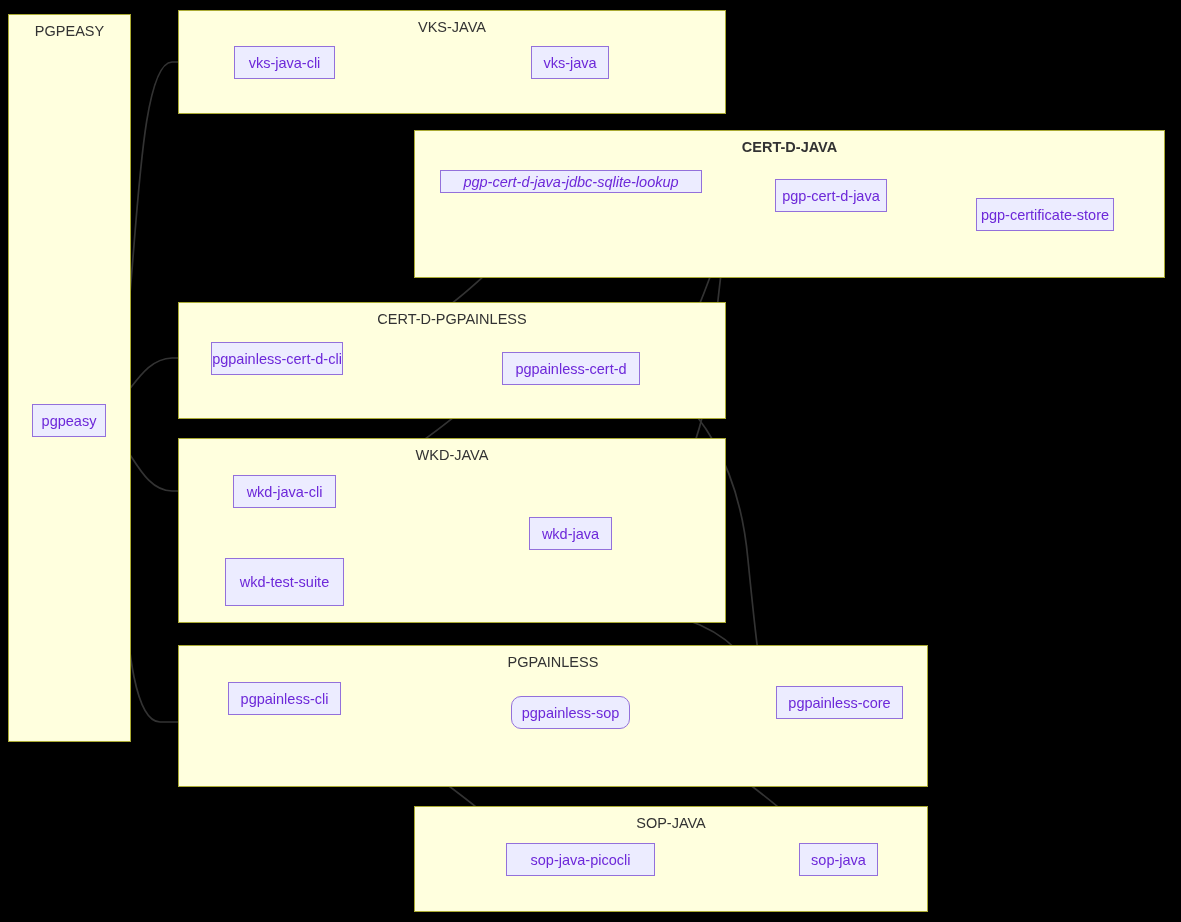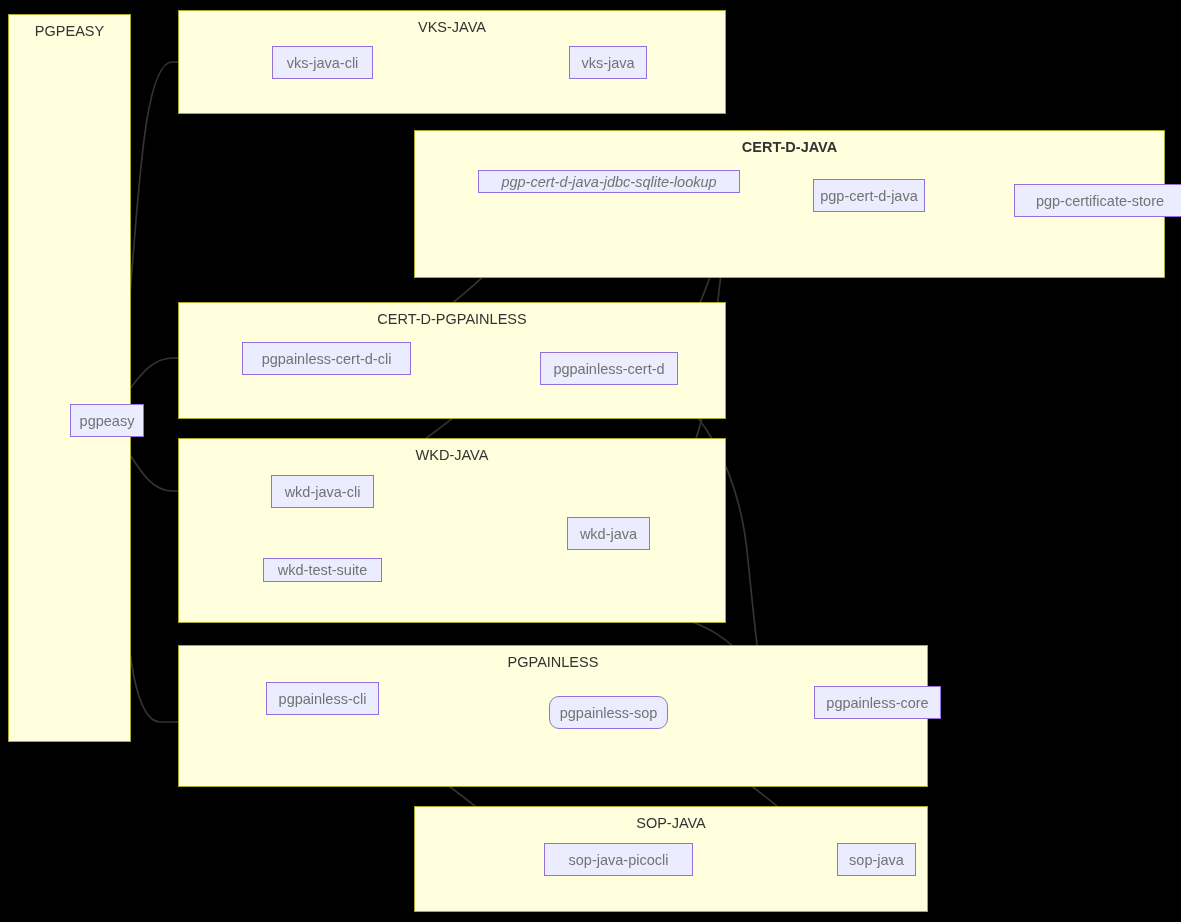--- a/index.html
+++ b/index.html
@@ -43,25 +43,24 @@
     white-space: nowrap;
   }
   .node {
     position: absolute;
     background: #ececff;
     border: 1px solid #9370db;
     box-sizing: border-box;
     display: flex;
     align-items: center;
     justify-content: center;
-    color: #737373;
+    color: #6d28d9;
     font-size: 14.5px;
     white-space: nowrap;
     z-index: 5;
-    margin-left: 38px;
   }
 </style>
 </head>
 <body>
 
 <div id="canvas">
 
   <svg id="edge-layer" viewBox="0 0 1181 922" width="1181" height="922">
     <defs>
       <marker id="arrow" viewBox="0 0 10 10" refX="9" refY="5" markerWidth="6" markerHeight="6" orient="auto-start-reverse">
@@ -125,36 +124,36 @@
       </div>
       <div class="node" style="left: 531px; top: 46px; width: 78px; height: 33px;">
         <span>vks-java</span>
       </div>
       <div class="node" style="left: 440px; top: 170px; width: 262px; height: 23px; font-style: italic;">
         <span>pgp-cert-d-java-jdbc-sqlite-lookup</span>
       </div>
       <div class="node" style="left: 775px; top: 179px; width: 112px; height: 33px;">
         <span>pgp-cert-d-java</span>
       </div>
-      <div class="node" style="left: 976px; top: 184px; width: 172px; height: 33px; align-items: center;">
+      <div class="node" style="left: 976px; top: 198px; width: 138px; height: 33px; align-items: center;">
         <span>pgp-certificate-store</span>
       </div>
-      <div class="node" style="left: 204px; top: 342px; width: 169px; height: 33px;">
+      <div class="node" style="left: 211px; top: 342px; width: 132px; height: 33px;">
         <span>pgpainless-cert-d-cli</span>
       </div>
       <div class="node" style="left: 502px; top: 352px; width: 138px; height: 33px;">
         <span>pgpainless-cert-d</span>
       </div>
       <div class="node" style="left: 233px; top: 475px; width: 103px; height: 33px;">
         <span>wkd-java-cli</span>
       </div>
       <div class="node" style="left: 529px; top: 517px; width: 83px; height: 33px;">
         <span>wkd-java</span>
       </div>
-      <div class="node" style="left: 225px; top: 558px; width: 119px; height: 24px;">
+      <div class="node" style="left: 225px; top: 558px; width: 119px; height: 48px;">
         <span>wkd-test-suite</span>
       </div>
       <div class="node" style="left: 228px; top: 682px; width: 113px; height: 33px;">
         <span>pgpainless-cli</span>
       </div>
       <div class="node" style="left: 511px; top: 696px; width: 119px; height: 33px; border-radius: 10px;">
         <span>pgpainless-sop</span>
       </div>
       <div class="node" style="left: 776px; top: 686px; width: 127px; height: 33px; justify-content: center;">
         <span>pgpainless-core</span>

